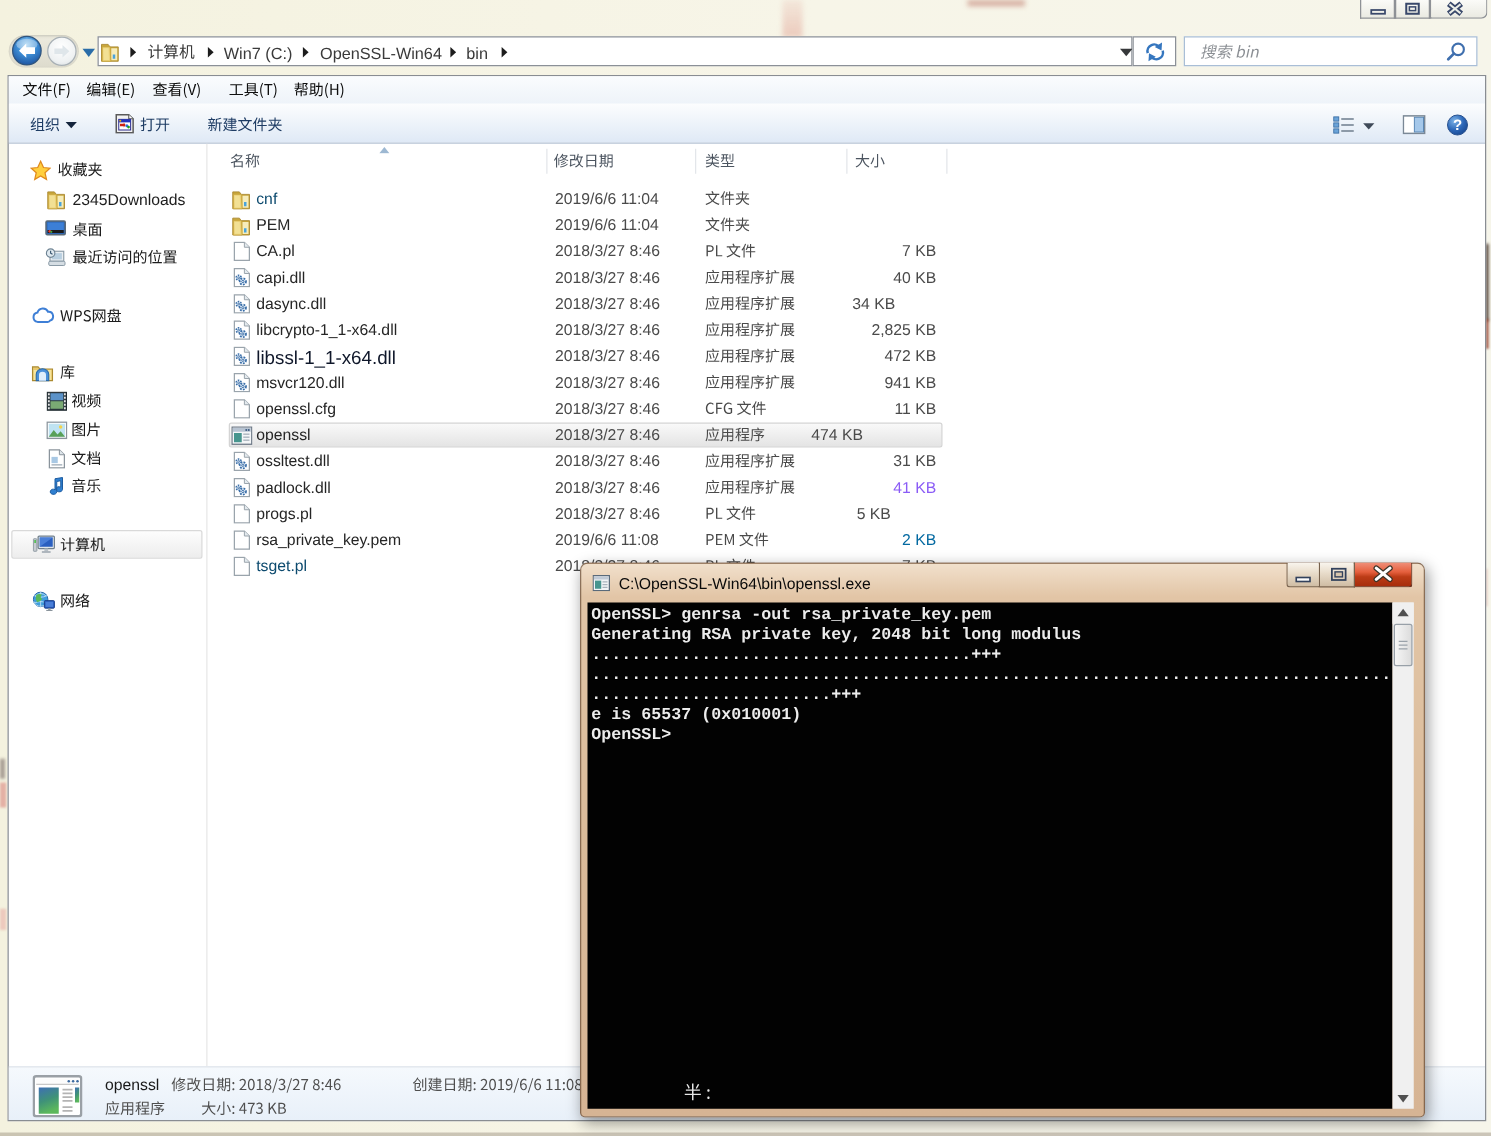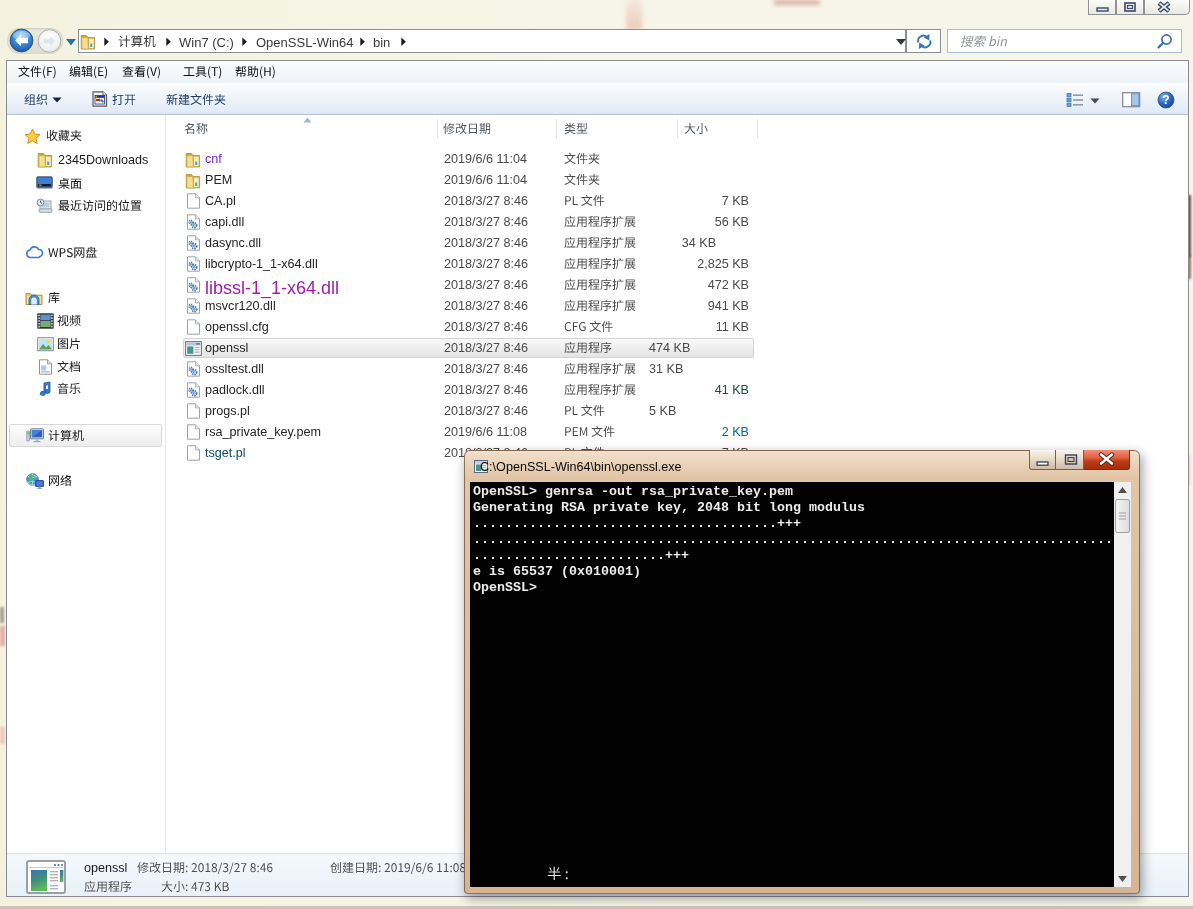--- a/index.html
+++ b/index.html
@@ -355,21 +355,21 @@
 <div style="position:absolute;left:556px;top:119px;width:1px;height:20px;background:#e3e6ea"></div>
 <div style="position:absolute;left:677px;top:119px;width:1px;height:20px;background:#e3e6ea"></div>
 <div style="position:absolute;left:757px;top:119px;width:1px;height:20px;background:#e3e6ea"></div>
 <svg style="position:absolute;left:185px;top:151px" width="17" height="17">
 <path d="M1.2 2.5 L6.5 2.5 L8 4.5 L14.6 4.5 L14.6 16 L1.2 16 Z" fill="#c9a73d" stroke="#a8862c" stroke-width="0.7"></path>
 <rect x="9" y="5.6" width="4.8" height="9.6" fill="#f6ecba"></rect>
 <rect x="10.2" y="10.6" width="2" height="3.4" fill="#4aa3dc"></rect>
 <path d="M1.8 4.5 L8 4.5 L8.6 16 L1.8 16 Z" fill="#ecd27a" stroke="#c9a73d" stroke-width="0.6"></path>
 <path d="M2.6 5.5 L6.8 5.5 L7.2 15 L3 15 Z" fill="#f2e094"></path>
   </svg>
-<div class="lat" style="left:205px;top:151.8px;font-size:12.6px;color:#6d28d9">cnf</div>
+<div class="lat" style="left:205px;top:151.8px;font-size:12.6px;color:#0c4a6e">cnf</div>
 <div class="lat" style="left:444px;top:151.8px;font-size:12.6px;color:#4a4a4a">2019/6/6 11:04</div>
 <svg class="tx" style="left:564px;top:152.3px" width="38" height="15" viewBox="0 -11 38 15">
     <use href="#t25" fill="#4a4a4a"></use>
   </svg>
 <svg style="position:absolute;left:185px;top:172px" width="17" height="17">
 <path d="M1.2 2.5 L6.5 2.5 L8 4.5 L14.6 4.5 L14.6 16 L1.2 16 Z" fill="#c9a73d" stroke="#a8862c" stroke-width="0.7"></path>
 <rect x="9" y="5.6" width="4.8" height="9.6" fill="#f6ecba"></rect>
 <rect x="10.2" y="10.6" width="2" height="3.4" fill="#4aa3dc"></rect>
 <path d="M1.8 4.5 L8 4.5 L8.6 16 L1.8 16 Z" fill="#ecd27a" stroke="#c9a73d" stroke-width="0.6"></path>
 <path d="M2.6 5.5 L6.8 5.5 L7.2 15 L3 15 Z" fill="#f2e094"></path>
@@ -397,21 +397,21 @@
 <circle cx="5" cy="8.2" r="0.7" fill="#fff" stroke-width="0.7"></circle>
 <circle cx="8.3" cy="11.2" r="2.5" fill="#dce9f5" stroke-width="1.4" stroke-dasharray="1.4 1"></circle>
 <circle cx="8.3" cy="11.2" r="0.9" fill="#fff" stroke-width="0.8"></circle>
     </g>
 </svg>
 <div class="lat" style="left:205px;top:214.8px;font-size:12.6px;color:#262626">capi.dll</div>
 <div class="lat" style="left:444px;top:214.8px;font-size:12.6px;color:#4a4a4a">2018/3/27 8:46</div>
 <svg class="tx" style="left:564px;top:215.3px" width="74" height="15" viewBox="0 -11 74 15">
     <use href="#t27" fill="#4a4a4a"></use>
   </svg>
-<div class="lat" style="left:649px;top:214.8px;width:100px;text-align:right;font-size:12.6px;color:#4a4a4a">56 KB</div>
+<div class="lat" style="left:649px;top:214.8px;width:100px;text-align:right;font-size:12.6px;color:#4a4a4a">40 KB</div>
 <svg style="position:absolute;left:186px;top:235px" width="15" height="16">
 <path d="M1.5 0.8 L9.5 0.8 L13.5 4.8 L13.5 15.2 L1.5 15.2 Z" fill="#fff" stroke="#9aa4ac" stroke-width="1"></path>
 <path d="M9.5 0.8 L9.5 4.8 L13.5 4.8" fill="#e4eaee" stroke="#9aa4ac" stroke-width="0.8"></path>
 <g stroke="#3a6ea8">
       <circle cx="5" cy="8.2" r="2" fill="#dce9f5" stroke-width="1.3" stroke-dasharray="1.2 0.9"></circle>
 <circle cx="5" cy="8.2" r="0.7" fill="#fff" stroke-width="0.7"></circle>
 <circle cx="8.3" cy="11.2" r="2.5" fill="#dce9f5" stroke-width="1.4" stroke-dasharray="1.4 1"></circle>
 <circle cx="8.3" cy="11.2" r="0.9" fill="#fff" stroke-width="0.8"></circle>
     </g>
 </svg>
@@ -440,21 +440,21 @@
 <svg style="position:absolute;left:186px;top:277px" width="15" height="16">
 <path d="M1.5 0.8 L9.5 0.8 L13.5 4.8 L13.5 15.2 L1.5 15.2 Z" fill="#fff" stroke="#9aa4ac" stroke-width="1"></path>
 <path d="M9.5 0.8 L9.5 4.8 L13.5 4.8" fill="#e4eaee" stroke="#9aa4ac" stroke-width="0.8"></path>
 <g stroke="#3a6ea8">
       <circle cx="5" cy="8.2" r="2" fill="#dce9f5" stroke-width="1.3" stroke-dasharray="1.2 0.9"></circle>
 <circle cx="5" cy="8.2" r="0.7" fill="#fff" stroke-width="0.7"></circle>
 <circle cx="8.3" cy="11.2" r="2.5" fill="#dce9f5" stroke-width="1.4" stroke-dasharray="1.4 1"></circle>
 <circle cx="8.3" cy="11.2" r="0.9" fill="#fff" stroke-width="0.8"></circle>
     </g>
 </svg>
-<div class="lat" style="left:205px;top:277.8px;font-size:18px;color:#a21caf">libssl-1_1-x64.dll</div>
+<div class="lat" style="left:205px;top:277.8px;font-size:15px;color:#0f172a">libssl-1_1-x64.dll</div>
 <div class="lat" style="left:444px;top:277.8px;font-size:12.6px;color:#4a4a4a">2018/3/27 8:46</div>
 <svg class="tx" style="left:564px;top:278.3px" width="74" height="15" viewBox="0 -11 74 15">
     <use href="#t27" fill="#4a4a4a"></use>
   </svg>
 <div class="lat" style="left:649px;top:277.8px;width:100px;text-align:right;font-size:12.6px;color:#4a4a4a">472 KB</div>
 <svg style="position:absolute;left:186px;top:298px" width="15" height="16">
 <path d="M1.5 0.8 L9.5 0.8 L13.5 4.8 L13.5 15.2 L1.5 15.2 Z" fill="#fff" stroke="#9aa4ac" stroke-width="1"></path>
 <path d="M9.5 0.8 L9.5 4.8 L13.5 4.8" fill="#e4eaee" stroke="#9aa4ac" stroke-width="0.8"></path>
 <g stroke="#3a6ea8">
       <circle cx="5" cy="8.2" r="2" fill="#dce9f5" stroke-width="1.3" stroke-dasharray="1.2 0.9"></circle>
@@ -504,47 +504,47 @@
 <circle cx="5" cy="8.2" r="0.7" fill="#fff" stroke-width="0.7"></circle>
 <circle cx="8.3" cy="11.2" r="2.5" fill="#dce9f5" stroke-width="1.4" stroke-dasharray="1.4 1"></circle>
 <circle cx="8.3" cy="11.2" r="0.9" fill="#fff" stroke-width="0.8"></circle>
     </g>
 </svg>
 <div class="lat" style="left:205px;top:361.8px;font-size:12.6px;color:#262626">ossltest.dll</div>
 <div class="lat" style="left:444px;top:361.8px;font-size:12.6px;color:#4a4a4a">2018/3/27 8:46</div>
 <svg class="tx" style="left:564px;top:362.3px" width="74" height="15" viewBox="0 -11 74 15">
     <use href="#t27" fill="#4a4a4a"></use>
   </svg>
-<div class="lat" style="left:649px;top:361.8px;width:100px;text-align:left;font-size:12.6px;color:#4a4a4a">31 KB</div>
+<div class="lat" style="left:649px;top:361.8px;width:100px;text-align:right;font-size:12.6px;color:#4a4a4a">31 KB</div>
 <svg style="position:absolute;left:186px;top:382px" width="15" height="16">
 <path d="M1.5 0.8 L9.5 0.8 L13.5 4.8 L13.5 15.2 L1.5 15.2 Z" fill="#fff" stroke="#9aa4ac" stroke-width="1"></path>
 <path d="M9.5 0.8 L9.5 4.8 L13.5 4.8" fill="#e4eaee" stroke="#9aa4ac" stroke-width="0.8"></path>
 <g stroke="#3a6ea8">
       <circle cx="5" cy="8.2" r="2" fill="#dce9f5" stroke-width="1.3" stroke-dasharray="1.2 0.9"></circle>
 <circle cx="5" cy="8.2" r="0.7" fill="#fff" stroke-width="0.7"></circle>
 <circle cx="8.3" cy="11.2" r="2.5" fill="#dce9f5" stroke-width="1.4" stroke-dasharray="1.4 1"></circle>
 <circle cx="8.3" cy="11.2" r="0.9" fill="#fff" stroke-width="0.8"></circle>
     </g>
 </svg>
 <div class="lat" style="left:205px;top:382.8px;font-size:12.6px;color:#262626">padlock.dll</div>
 <div class="lat" style="left:444px;top:382.8px;font-size:12.6px;color:#4a4a4a">2018/3/27 8:46</div>
 <svg class="tx" style="left:564px;top:383.3px" width="74" height="15" viewBox="0 -11 74 15">
     <use href="#t27" fill="#4a4a4a"></use>
   </svg>
-<div class="lat" style="left:649px;top:382.8px;width:100px;text-align:right;font-size:12.6px;color:#14532d">41 KB</div>
+<div class="lat" style="left:649px;top:382.8px;width:100px;text-align:right;font-size:12.6px;color:#8b5cf6">41 KB</div>
 <svg style="position:absolute;left:186px;top:403px" width="15" height="16">
 <path d="M1.5 0.8 L9.5 0.8 L13.5 4.8 L13.5 15.2 L1.5 15.2 Z" fill="#fff" stroke="#9aa4ac" stroke-width="1"></path>
 <path d="M9.5 0.8 L9.5 4.8 L13.5 4.8" fill="#e4eaee" stroke="#9aa4ac" stroke-width="0.8"></path>
 </svg>
 <div class="lat" style="left:205px;top:403.8px;font-size:12.6px;color:#262626">progs.pl</div>
 <div class="lat" style="left:444px;top:403.8px;font-size:12.6px;color:#4a4a4a">2018/3/27 8:46</div>
 <svg class="tx" style="left:564px;top:404.3px" width="43" height="15" viewBox="0 -11 43 15">
     <use href="#t26" fill="#4a4a4a"></use>
   </svg>
-<div class="lat" style="left:649px;top:403.8px;width:100px;text-align:left;font-size:12.6px;color:#4a4a4a">5 KB</div>
+<div class="lat" style="left:649px;top:403.8px;width:100px;text-align:center;font-size:12.6px;color:#4a4a4a">5 KB</div>
 <svg style="position:absolute;left:186px;top:424px" width="15" height="16">
 <path d="M1.5 0.8 L9.5 0.8 L13.5 4.8 L13.5 15.2 L1.5 15.2 Z" fill="#fff" stroke="#9aa4ac" stroke-width="1"></path>
 <path d="M9.5 0.8 L9.5 4.8 L13.5 4.8" fill="#e4eaee" stroke="#9aa4ac" stroke-width="0.8"></path>
 </svg>
 <div class="lat" style="left:205px;top:424.8px;font-size:12.6px;color:#262626">rsa_private_key.pem</div>
 <div class="lat" style="left:444px;top:424.8px;font-size:12.6px;color:#4a4a4a">2019/6/6 11:08</div>
 <svg class="tx" style="left:564px;top:425.3px" width="54" height="15" viewBox="0 -11 54 15">
     <use href="#t30" fill="#4a4a4a"></use>
   </svg>
 <div class="lat" style="left:649px;top:424.8px;width:100px;text-align:right;font-size:12.6px;color:#0369a1">2 KB</div>
@@ -598,21 +598,21 @@
   </svg>
 <div class="conwin"></div>
 <svg style="position:absolute;left:474px;top:460px;z-index:60" width="14" height="13">
 <rect x="0.5" y="0.5" width="13" height="12" fill="#f2f4f6" stroke="#5a6a7a"></rect>
 <rect x="1.2" y="1.2" width="11.6" height="2.4" fill="#c0cad6"></rect>
 <rect x="2" y="4.5" width="5" height="6.5" fill="#47958e"></rect>
 <rect x="8" y="5" width="4" height="1" fill="#a8b2bc"></rect>
 <rect x="8" y="7.2" width="4" height="1" fill="#a8b2bc"></rect>
 <rect x="8" y="9.4" width="4" height="1" fill="#a8b2bc"></rect>
 </svg>
-<div class="lat" style="left:480px;top:459.5px;font-size:12.6px;color:#0a0a0a;z-index:60">C:\OpenSSL-Win64\bin\openssl.exe</div>
+<div class="lat" style="left:495px;top:459.5px;font-size:12.6px;color:#0a0a0a;z-index:60">C:\OpenSSL-Win64\bin\openssl.exe</div>
 <div style="position:absolute;left:1029px;top:450px;width:101px;height:20px;z-index:60">
 <div style="position:absolute;left:0;top:0;width:27px;height:20px;background:linear-gradient(180deg,#f9f5ee,#e8dcca 45%,#cfbca4);border:1px solid #75604c;border-top:none;border-bottom-left-radius:3px"></div>
 <div style="position:absolute;left:27px;top:0;width:28px;height:20px;background:linear-gradient(180deg,#f9f5ee,#e8dcca 45%,#cfbca4);border:1px solid #75604c;border-top:none;border-left:none"></div>
 <div style="position:absolute;left:55px;top:0;width:46px;height:20px;background:linear-gradient(180deg,#f0907a,#e55f3d 40%,#bc3c17 60%,#a62d0c);border:1px solid #6e3422;border-top:none;border-left:none;border-bottom-right-radius:3px"></div>
 <svg style="position:absolute;left:0;top:0" width="101" height="20">
 <rect x="8" y="12" width="11" height="3.2" fill="#fdfdfd" stroke="#32415c" stroke-width="1.3"></rect>
 <rect x="36.5" y="5" width="11" height="9" fill="none" stroke="#32415c" stroke-width="1.4"></rect>
 <rect x="39" y="7.5" width="6" height="4" fill="#d8c5ac" stroke="#32415c" stroke-width="1.1"></rect>
 <path d="M72 4.5 L83 13.5 M83 4.5 L72 13.5" stroke="#3c3428" stroke-width="4.4" stroke-linecap="round"></path>
 <path d="M72 4.5 L83 13.5 M83 4.5 L72 13.5" stroke="#fff" stroke-width="2.5" stroke-linecap="round"></path>

